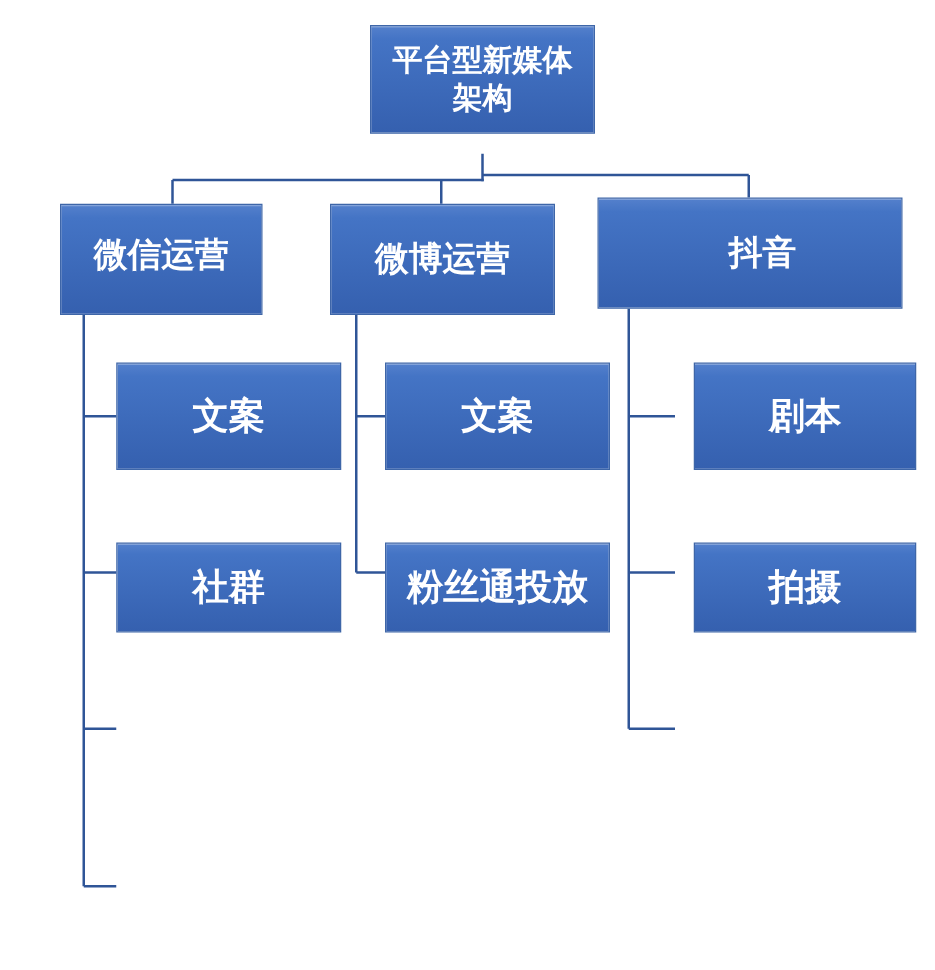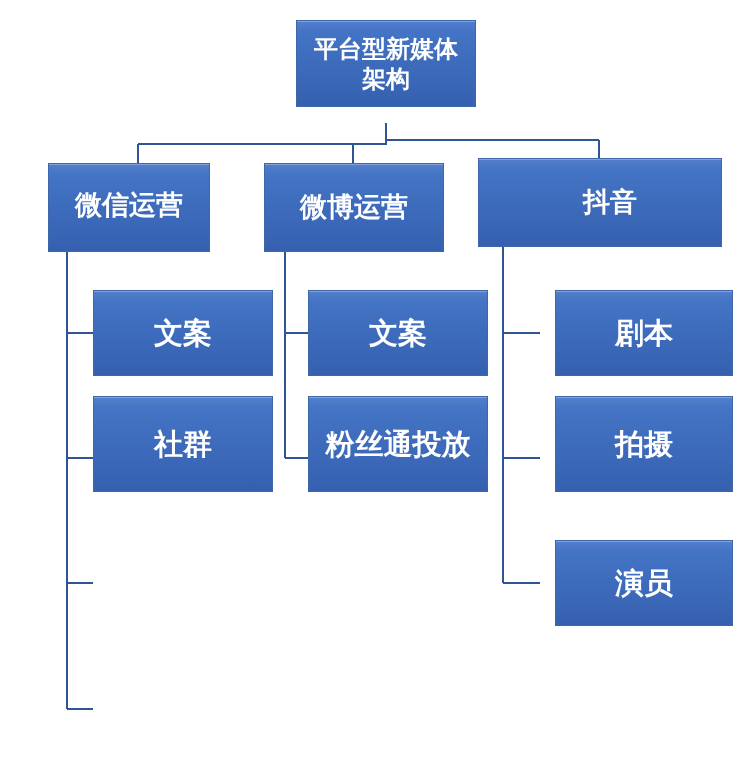--- a/index.html
+++ b/index.html
@@ -40,21 +40,21 @@
   .node-root   { left: 296px; top: 20px;  width: 180px; height: 87px; font-size: 24px; padding: 16px 8px; }
   .node-l1     { font-size: 27px; }
   .node-wechat { left: 48px;  top: 163px; width: 162px; height: 89px; font-family: Liberation Mono, monospace; }
   .node-weibo  { left: 264px; top: 163px; width: 180px; height: 89px; text-align: right; }
   .node-douyin { left: 478px; top: 158px; width: 244px; height: 89px; padding-left: 20px; }
   .node-l2     { font-size: 29px; }
   .c1 { left: 93px;  width: 180px; }
   .c2 { left: 308px; width: 180px; }
   .c3 { left: 540px; width: 178px; margin-left: 15px; }
   .r1 { top: 290px; height: 86px; }
-  .r2 { top: 396px; height: 96px; }
+  .r2 { top: 434px; height: 72px; }
   .r3 { top: 540px; height: 86px; }
   .r4 { top: 666px; height: 86px; }
   :root {
     --node-top: #5480cc;
     --node-bottom: #3560af;
     --node-border: #3e66a8;
     --line: #2f5597;
   }
   .connectors path {
     stroke: var(--line);
@@ -101,15 +101,14 @@
   <div class="node node-l1 node-douyin">抖音</div>
 
   <div class="node node-l2 c1 r1">文案</div>
   <div class="node node-l2 c1 r2">社群</div>
 
   <div class="node node-l2 c2 r1">文案</div>
   <div class="node node-l2 c2 r2">粉丝通投放</div>
 
   <div class="node node-l2 c3 r1">剧本</div>
   <div class="node node-l2 c3 r2">拍摄</div>
-  <div class="node node-l2 c3 r3">演员</div>
 
 </div>
 
 </body></html>

